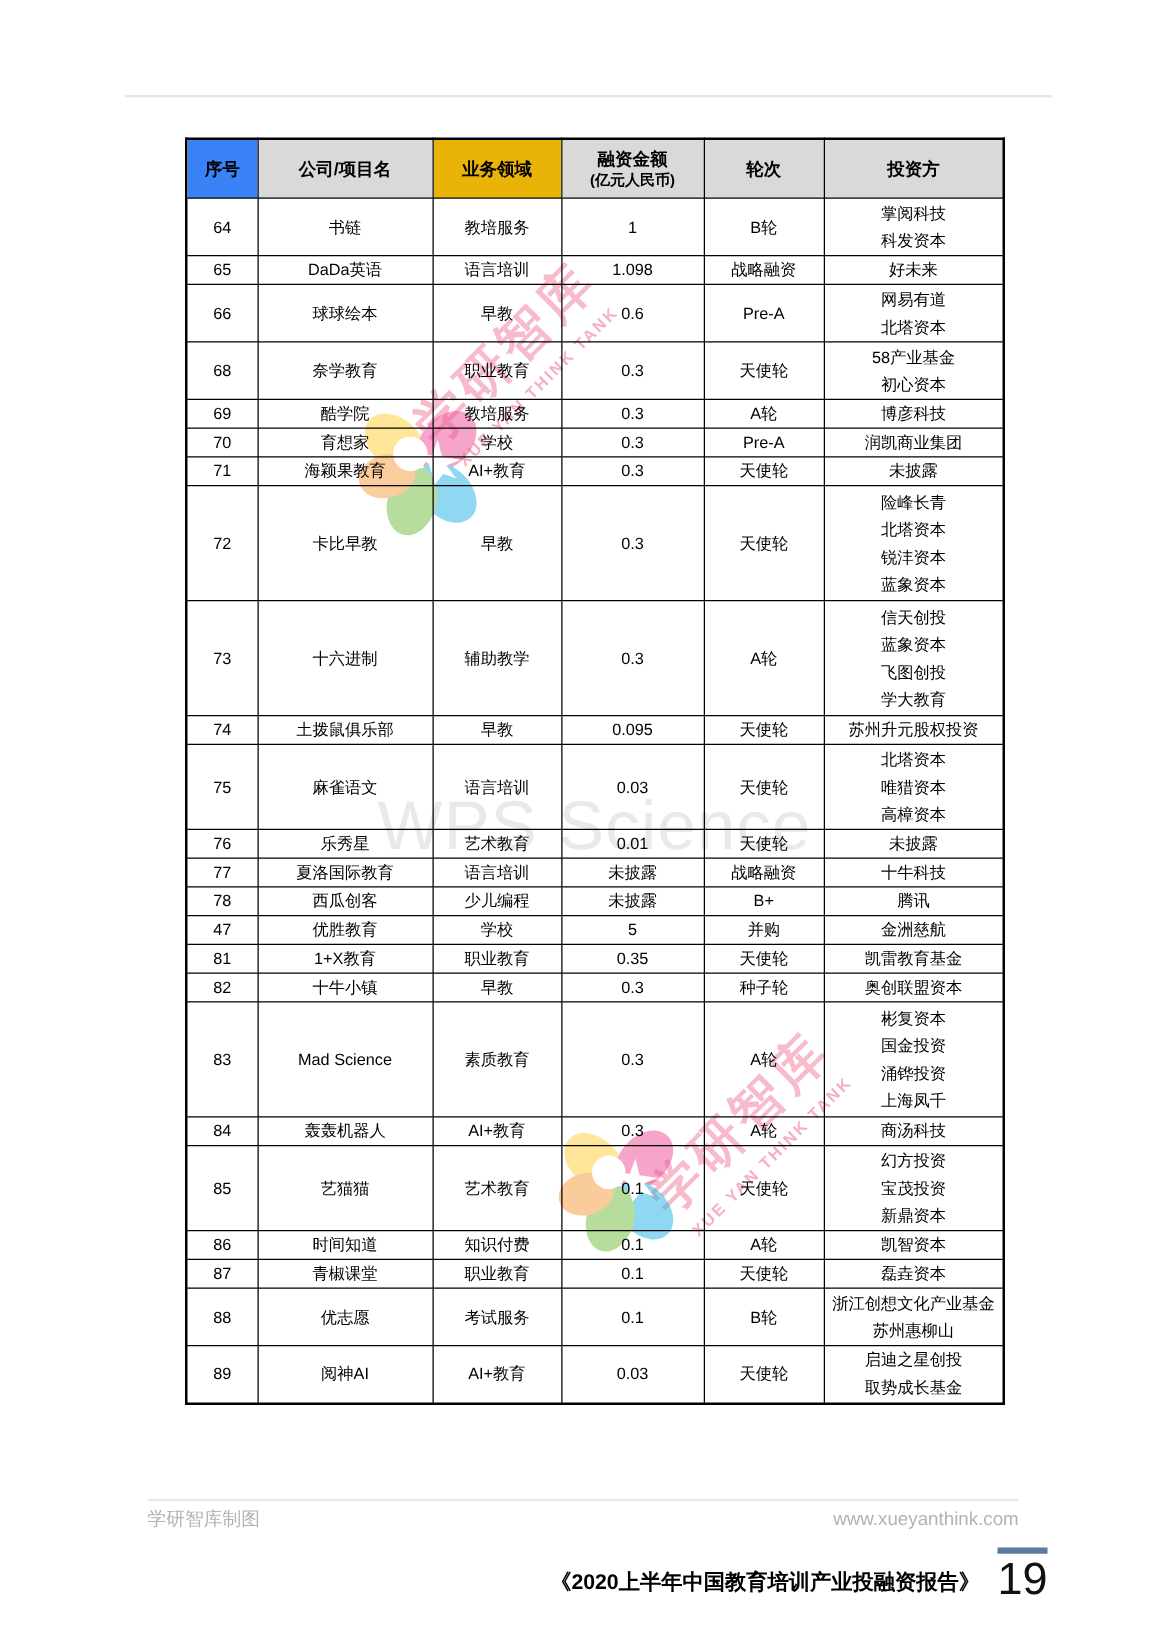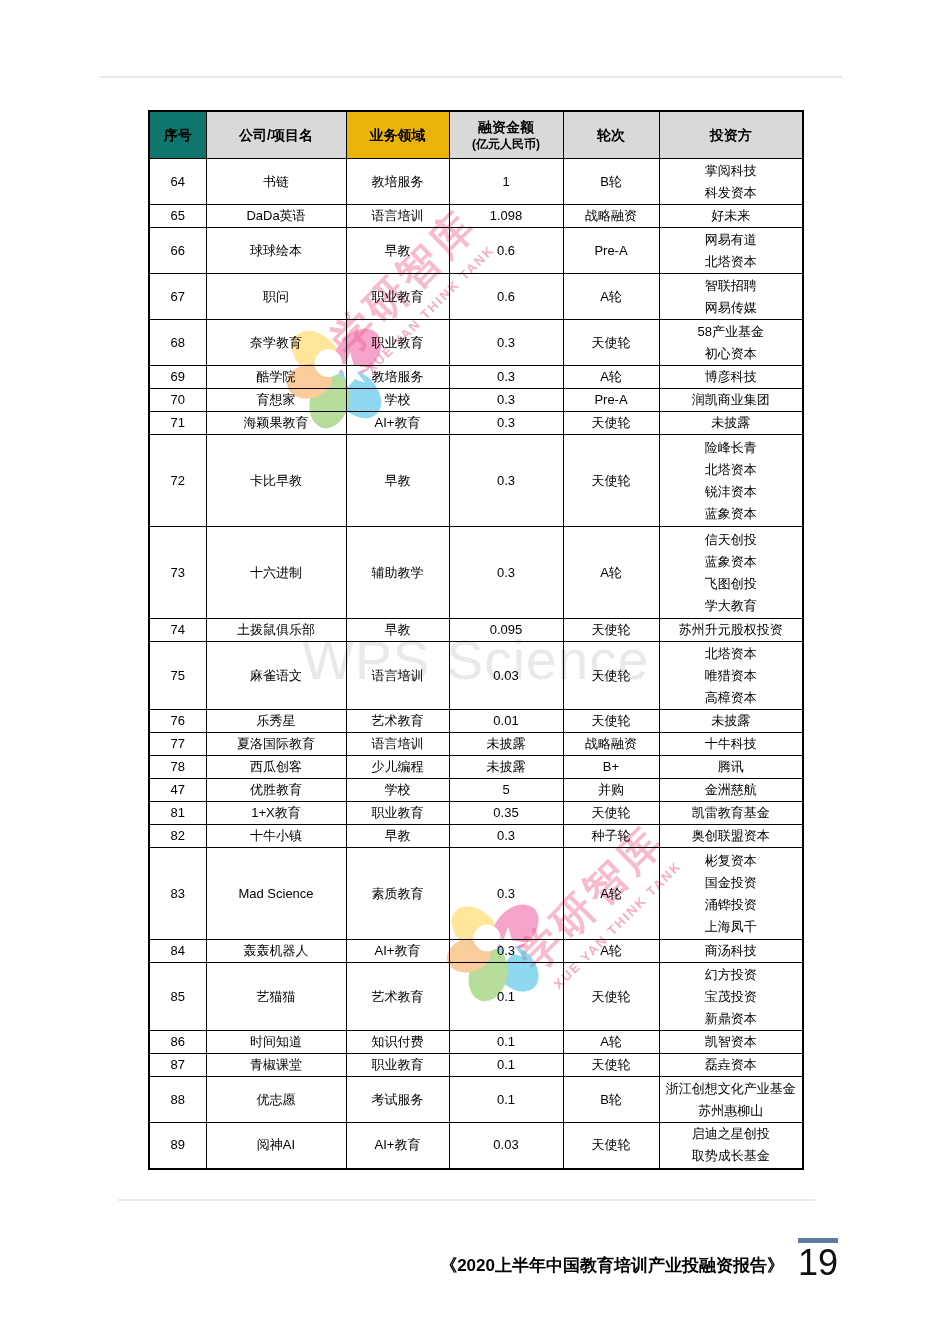--- a/index.html
+++ b/index.html
@@ -103,21 +103,21 @@
     <colgroup>
       <col style="width:57px">
         <col style="width:140px">
         <col style="width:103px">
       <col style="width:114px">
         <col style="width:96px">
         <col style="width:144px">
     </colgroup>
     <thead>
       <tr>
-        <th style="background: #0f766e;">序号</th>
+        <th style="background: #3b82f6;">序号</th>
         <th style="background: rgb(217, 217, 217);">公司/项目名</th>
         <th style="background: #eab308;">业务领域</th>
         <th style="background: rgb(217, 217, 217);">
           <div>融资金额</div>
           <div class="amount-sub">(亿元人民币)</div>
         </th>
         <th style="background: rgb(217, 217, 217);">轮次</th>
         <th style="background: rgb(217, 217, 217);">投资方</th>
       </tr>
     </thead>
@@ -148,31 +148,20 @@
       <td>球球绘本</td>
       <td>早教</td>
       <td>0.6</td>
       <td>Pre-A</td>
       <td>
             <div class="inv-line">网易有道</div>
             <div class="inv-line">北塔资本</div>
           </td>
     </tr>
         <tr style="height: 46px;">
-      <td>67</td>
-      <td>职问</td>
-      <td>职业教育</td>
-      <td>0.6</td>
-      <td>A轮</td>
-      <td>
-            <div class="inv-line">智联招聘</div>
-            <div class="inv-line">网易传媒</div>
-          </td>
-    </tr>
-        <tr style="height: 46px;">
       <td>68</td>
       <td>奈学教育</td>
       <td>职业教育</td>
       <td>0.3</td>
       <td>天使轮</td>
       <td>
             <div class="inv-line">58产业基金</div>
             <div class="inv-line">初心资本</div>
           </td>
     </tr>
@@ -388,20 +377,24 @@
       <td>天使轮</td>
       <td>
             <div class="inv-line">启迪之星创投</div>
             <div class="inv-line">取势成长基金</div>
           </td>
     </tr>
       </tbody>
   </table>
 
   <div class="footer-rule"></div>
+  <div class="footer-row">
+    <span>学研智库制图</span>
+    <span>www.xueyanthink.com</span>
+  </div>
 
   <div class="title-row">
     <span class="report-title">《2020上半年中国教育培训产业投融资报告》</span>
     <span class="page-num-block">
       <span class="page-num-bar" style="background: rgb(91, 123, 160);"></span>
       <span class="page-num">19</span>
     </span>
   </div>
 
 </div>

